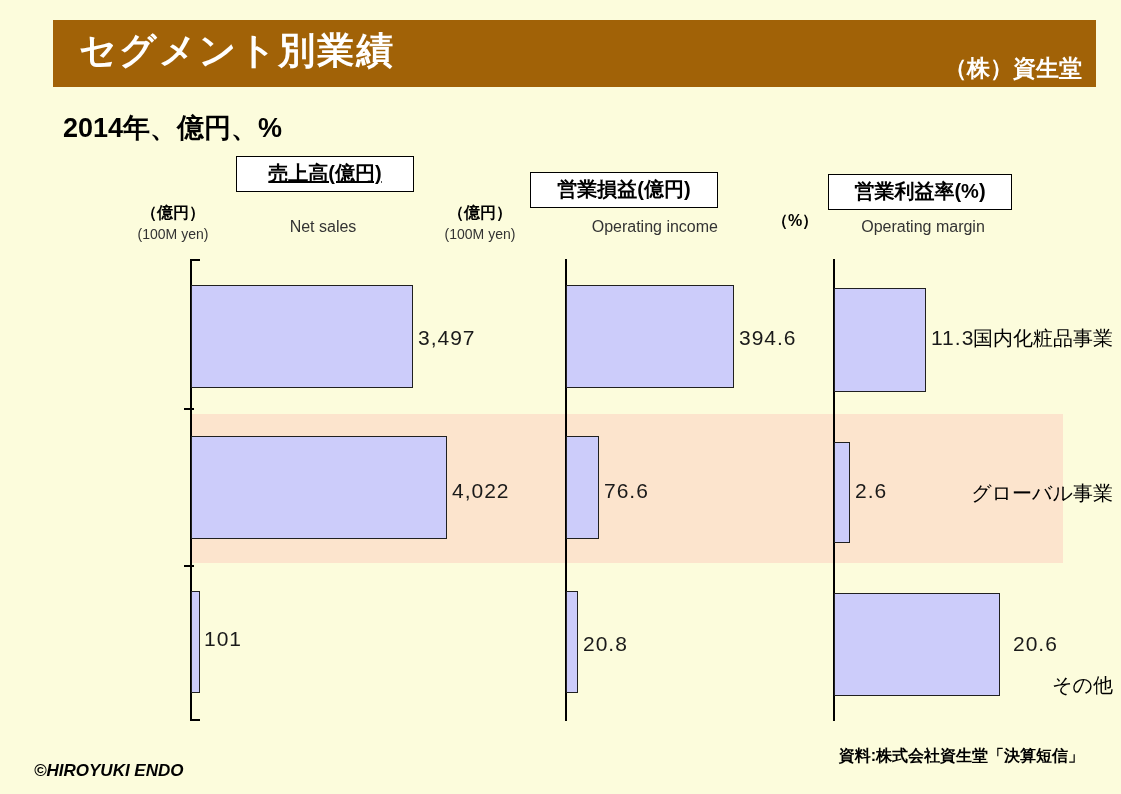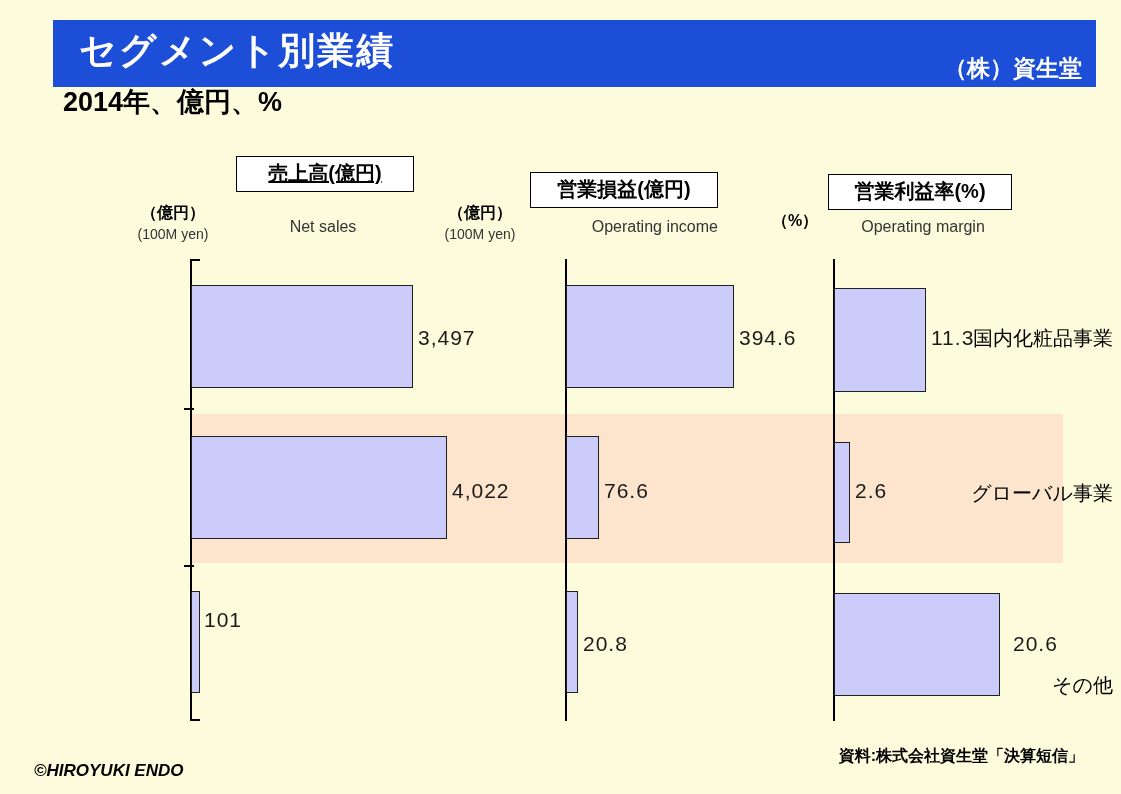--- a/index.html
+++ b/index.html
@@ -15,21 +15,21 @@
     position: relative;
   }
 
   
   #header-bar {
     position: absolute;
     left: 53px;
     top: 20px;
     width: 1043px;
     height: 67px;
-    background: #1d4ed8;
+    background: #a16207;
     box-sizing: border-box;
   }
   #header-title {
     position: absolute;
     left: 26px;
     top: 6px;
     font-size: 37px;
     font-weight: bold;
     color: #ffffff;
     letter-spacing: 2px;
@@ -40,21 +40,21 @@
     right: 14px;
     bottom: 3px;
     font-size: 23px;
     font-weight: bold;
     color: #ffffff;
     white-space: nowrap;
   }
   #subtitle {
     position: absolute;
     left: 63px;
-    top: 84px;
+    top: 110px;
     font-size: 27px;
     font-weight: bold;
     color: #000000;
     white-space: nowrap;
     text-align: center;
   }
 
   
   .panel-title-box {
     position: absolute;
@@ -199,21 +199,21 @@
 <div class="axis-tick" style="left:184px; top:565px;"></div>
 <div class="axis-tick" style="left:190px; top:719px;"></div>
 
 <div class="bar" style="left:191px; top:285px; width:222px; height:103px;"></div>
 <div class="bar-value" style="left:418px; top:326px;">3,497</div>
 
 <div class="bar" style="left:191px; top:436px; width:256px; height:103px;"></div>
 <div class="bar-value" style="left:452px; top:479px;">4,022</div>
 
 <div class="bar" style="left:191px; top:591px; width:9px; height:102px;"></div>
-<div class="bar-value" style="left:204px; top:608px;">101</div>
+<div class="bar-value" style="left:204px; top:627px;">101</div>
 
 <div class="axis-line" style="left:565px;"></div>
 
 <div class="bar" style="left:566px; top:285px; width:168px; height:103px;"></div>
 <div class="bar-value" style="left:739px; top:326px;">394.6</div>
 
 <div class="bar" style="left:566px; top:436px; width:33px; height:103px;"></div>
 <div class="bar-value" style="left:604px; top:479px;">76.6</div>
 
 <div class="bar" style="left:566px; top:591px; width:12px; height:102px;"></div>

